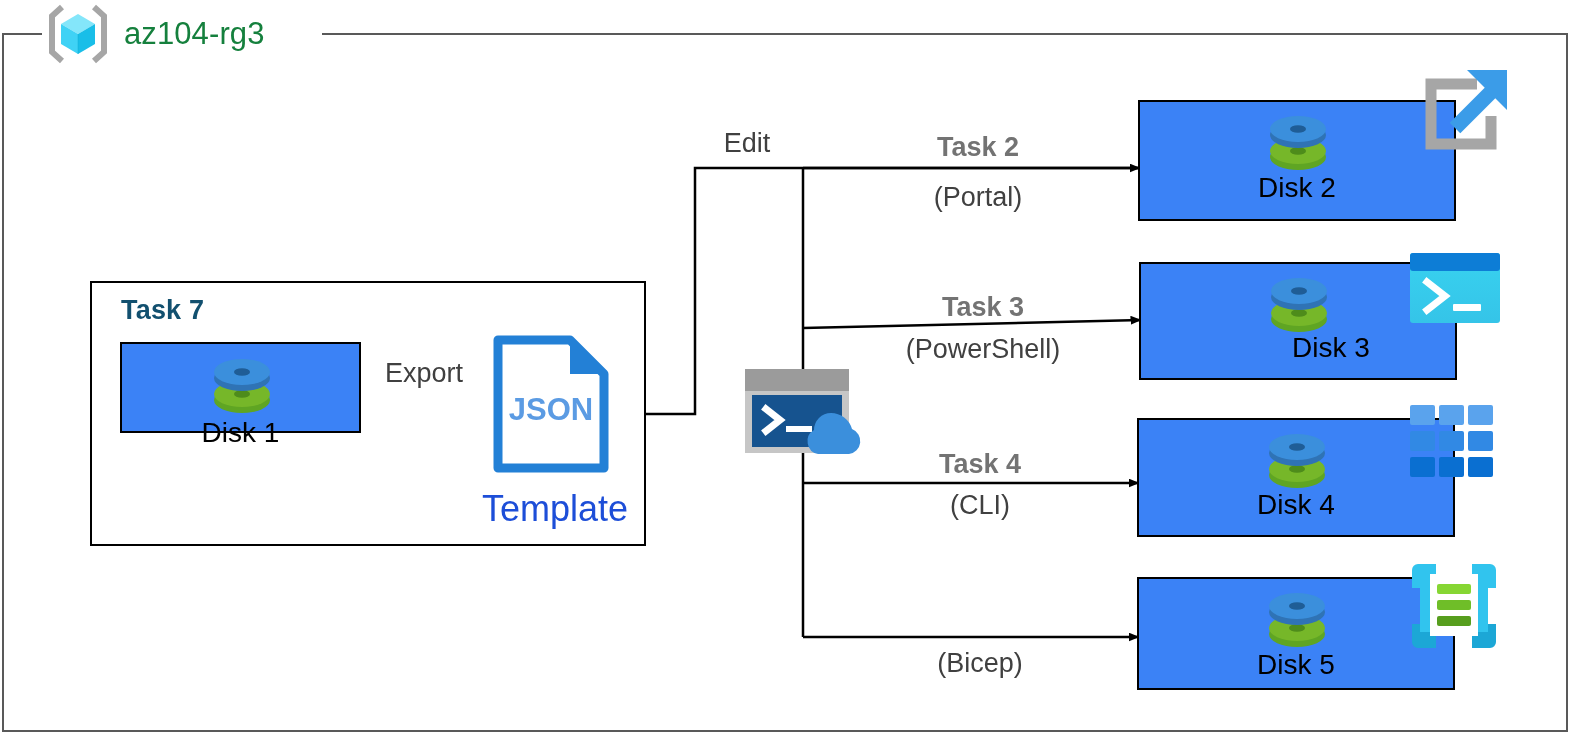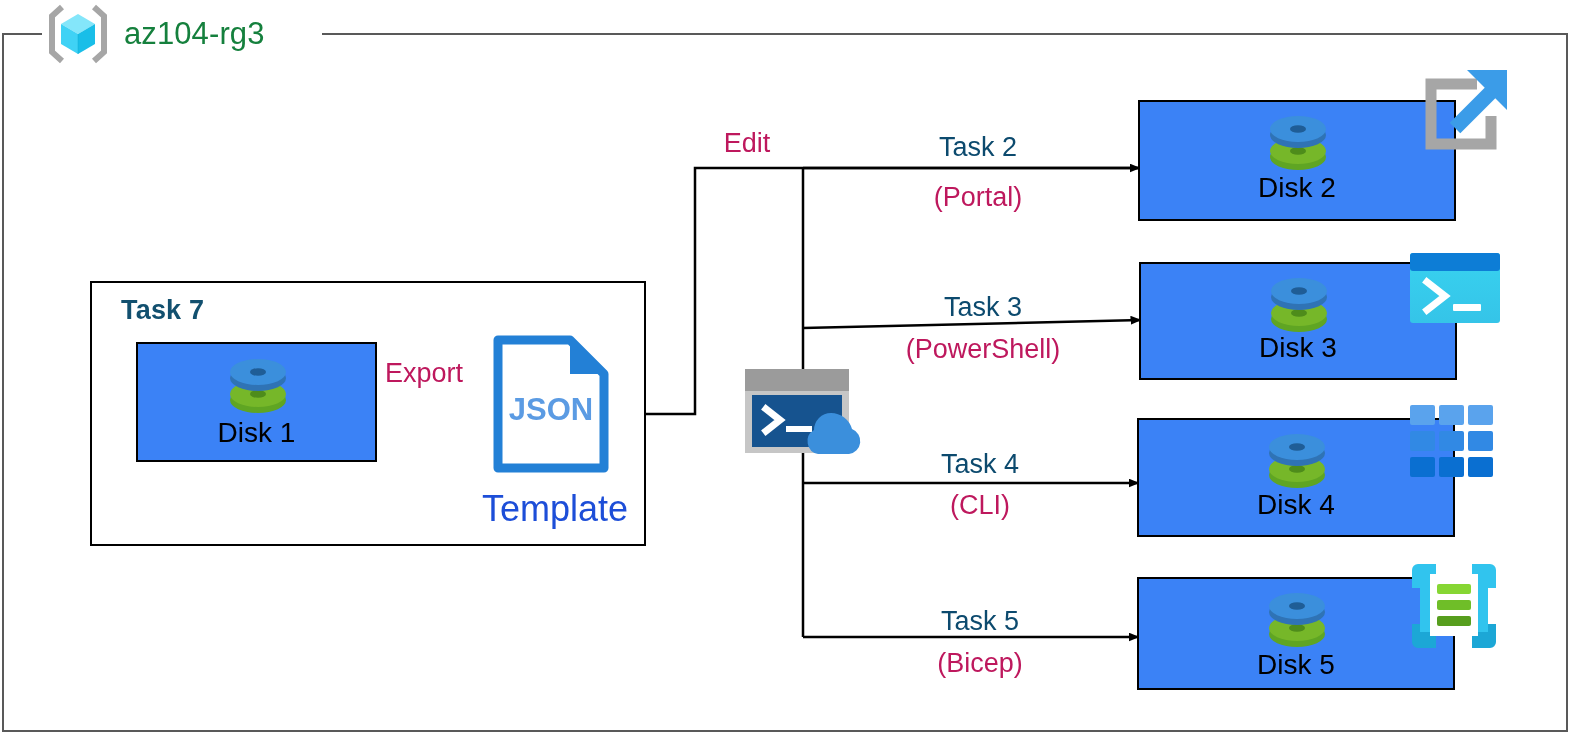--- a/index.html
+++ b/index.html
@@ -92,27 +92,27 @@
     white-space: nowrap;
   }
 
   
   .disk-icon { display: block; }
 
   
   .edge-label {
     position: absolute;
     font-size: 27px;
-    color: #be185d;
+    color: #404040;
     white-space: nowrap;
     text-align: center;
   }
   .edge-label.task {
-    font-weight: normal;
-    color: #0c4a6e;
+    font-weight: bold;
+    color: #737373;
   }
 
   svg.lines {
     position: absolute;
     left: 0;
     top: 0;
     width: 1572px;
     height: 737px;
     pointer-events: none;
   }
@@ -173,21 +173,21 @@
     <line x1="803" y1="328" x2="1141" y2="320" stroke="#000000" stroke-width="2.5" marker-end="url(#arrowhead)"></line>
 
     <line x1="803" y1="483" x2="1139" y2="483" stroke="#000000" stroke-width="2.5" marker-end="url(#arrowhead)"></line>
 
     <line x1="803" y1="637" x2="1139" y2="637" stroke="#000000" stroke-width="2.5" marker-end="url(#arrowhead)"></line>
   </svg>
 
   <div class="task1-box"></div>
   <div class="task1-title">Task 7</div>
 
-  <div class="disk-box" style="left:136px; top:342px; width:241px; height:120px;text-decoration:underline;">
+  <div class="disk-box" style="left:120px; top:342px; width:241px; height:91px;text-decoration:underline;">
     <svg class="disk-icon" style="position:absolute; left:78px; top:11px;" width="84" height="62" viewBox="0 0 84 62">
       <ellipse cx="42" cy="45" rx="28" ry="13" fill="#5FA523"></ellipse>
       <ellipse cx="42" cy="39" rx="28" ry="13" fill="#76B729"></ellipse>
       <ellipse cx="42" cy="39" rx="8" ry="3.8" fill="#4E8C1B"></ellipse>
       <ellipse cx="42" cy="23" rx="28" ry="13" fill="#2F73B5"></ellipse>
       <ellipse cx="42" cy="17" rx="28" ry="13" fill="#3B8FDC"></ellipse>
       <ellipse cx="42" cy="17" rx="8" ry="3.8" fill="#1F5D96"></ellipse>
     </svg>
     <div class="disk-caption" style="top:73px;">Disk 1</div>
   </div>
@@ -238,21 +238,21 @@
 
   <div class="disk-box" style="left:1139px; top:262px; width:318px; height:118px;">
     <svg class="disk-icon" style="position:absolute; left:116px; top:10px;" width="84" height="62" viewBox="0 0 84 62">
       <ellipse cx="42" cy="45" rx="28" ry="13" fill="#5FA523"></ellipse>
       <ellipse cx="42" cy="39" rx="28" ry="13" fill="#76B729"></ellipse>
       <ellipse cx="42" cy="39" rx="8" ry="3.8" fill="#4E8C1B"></ellipse>
       <ellipse cx="42" cy="23" rx="28" ry="13" fill="#2F73B5"></ellipse>
       <ellipse cx="42" cy="17" rx="28" ry="13" fill="#3B8FDC"></ellipse>
       <ellipse cx="42" cy="17" rx="8" ry="3.8" fill="#1F5D96"></ellipse>
     </svg>
-    <div class="disk-caption" style="top:68px;">Disk 3</div>
+    <div class="disk-caption" style="top:68px;padding-left:33px;">Disk 3</div>
   </div>
 
   <svg class="tool-icon" style="left:1409px; top:252px;" width="92" height="72" viewBox="0 0 92 72">
     <defs>
       <linearGradient id="psBody" x1="0" y1="0" x2="0" y2="1">
         <stop offset="0%" stop-color="#38D2F0"></stop>
         <stop offset="100%" stop-color="#35C4E8"></stop>
       </linearGradient>
     </defs>
     <rect x="1" y="1" width="90" height="70" rx="3" fill="url(#psBody)"></rect>
@@ -281,21 +281,20 @@
     <rect x="31" y="2" width="25" height="20" rx="2" fill="#5AA3ED"></rect>
     <rect x="60" y="2" width="25" height="20" rx="2" fill="#5AA3ED"></rect>
     <rect x="2" y="28" width="25" height="20" rx="2" fill="#3189E4"></rect>
     <rect x="31" y="28" width="25" height="20" rx="2" fill="#3189E4"></rect>
     <rect x="60" y="28" width="25" height="20" rx="2" fill="#3189E4"></rect>
     <rect x="2" y="54" width="25" height="20" rx="2" fill="#0A6FD1"></rect>
     <rect x="31" y="54" width="25" height="20" rx="2" fill="#0A6FD1"></rect>
     <rect x="60" y="54" width="25" height="20" rx="2" fill="#0A6FD1"></rect>
   </svg>
 
-  <div class="edge-label task" style="left:870px; top:606px; width:220px;">Task 5</div>
   <div class="edge-label" style="left:870px; top:648px; width:220px;">(Bicep)</div>
 
   <div class="disk-box" style="left:1137px; top:577px; width:318px; height:113px;">
     <svg class="disk-icon" style="position:absolute; left:116px; top:10px;" width="84" height="62" viewBox="0 0 84 62">
       <ellipse cx="42" cy="45" rx="28" ry="13" fill="#5FA523"></ellipse>
       <ellipse cx="42" cy="39" rx="28" ry="13" fill="#76B729"></ellipse>
       <ellipse cx="42" cy="39" rx="8" ry="3.8" fill="#4E8C1B"></ellipse>
       <ellipse cx="42" cy="23" rx="28" ry="13" fill="#2F73B5"></ellipse>
       <ellipse cx="42" cy="17" rx="28" ry="13" fill="#3B8FDC"></ellipse>
       <ellipse cx="42" cy="17" rx="8" ry="3.8" fill="#1F5D96"></ellipse>

